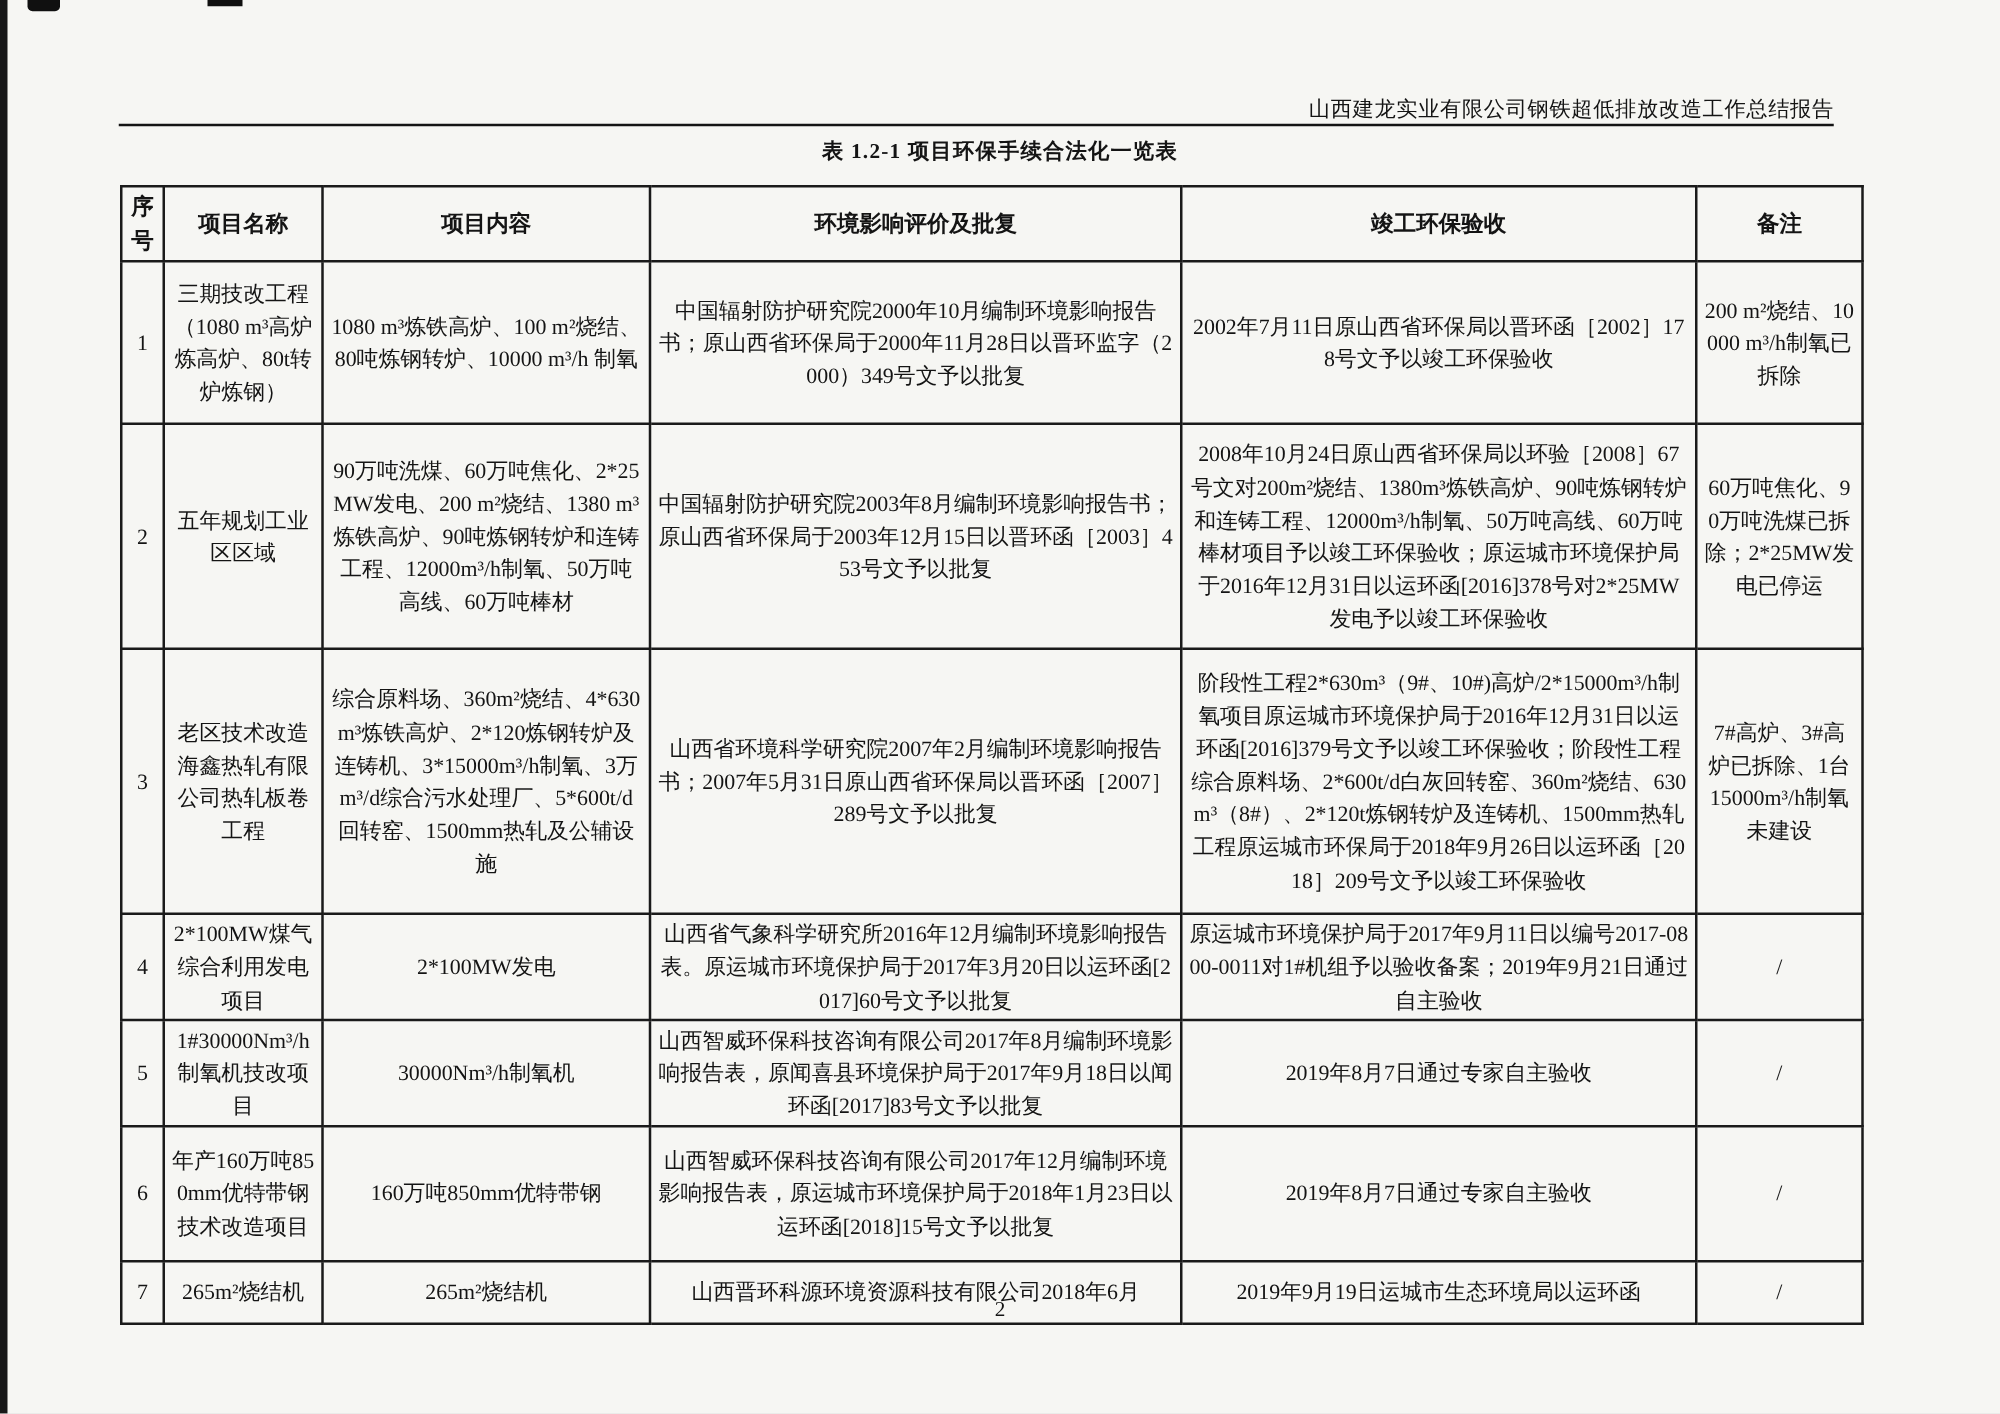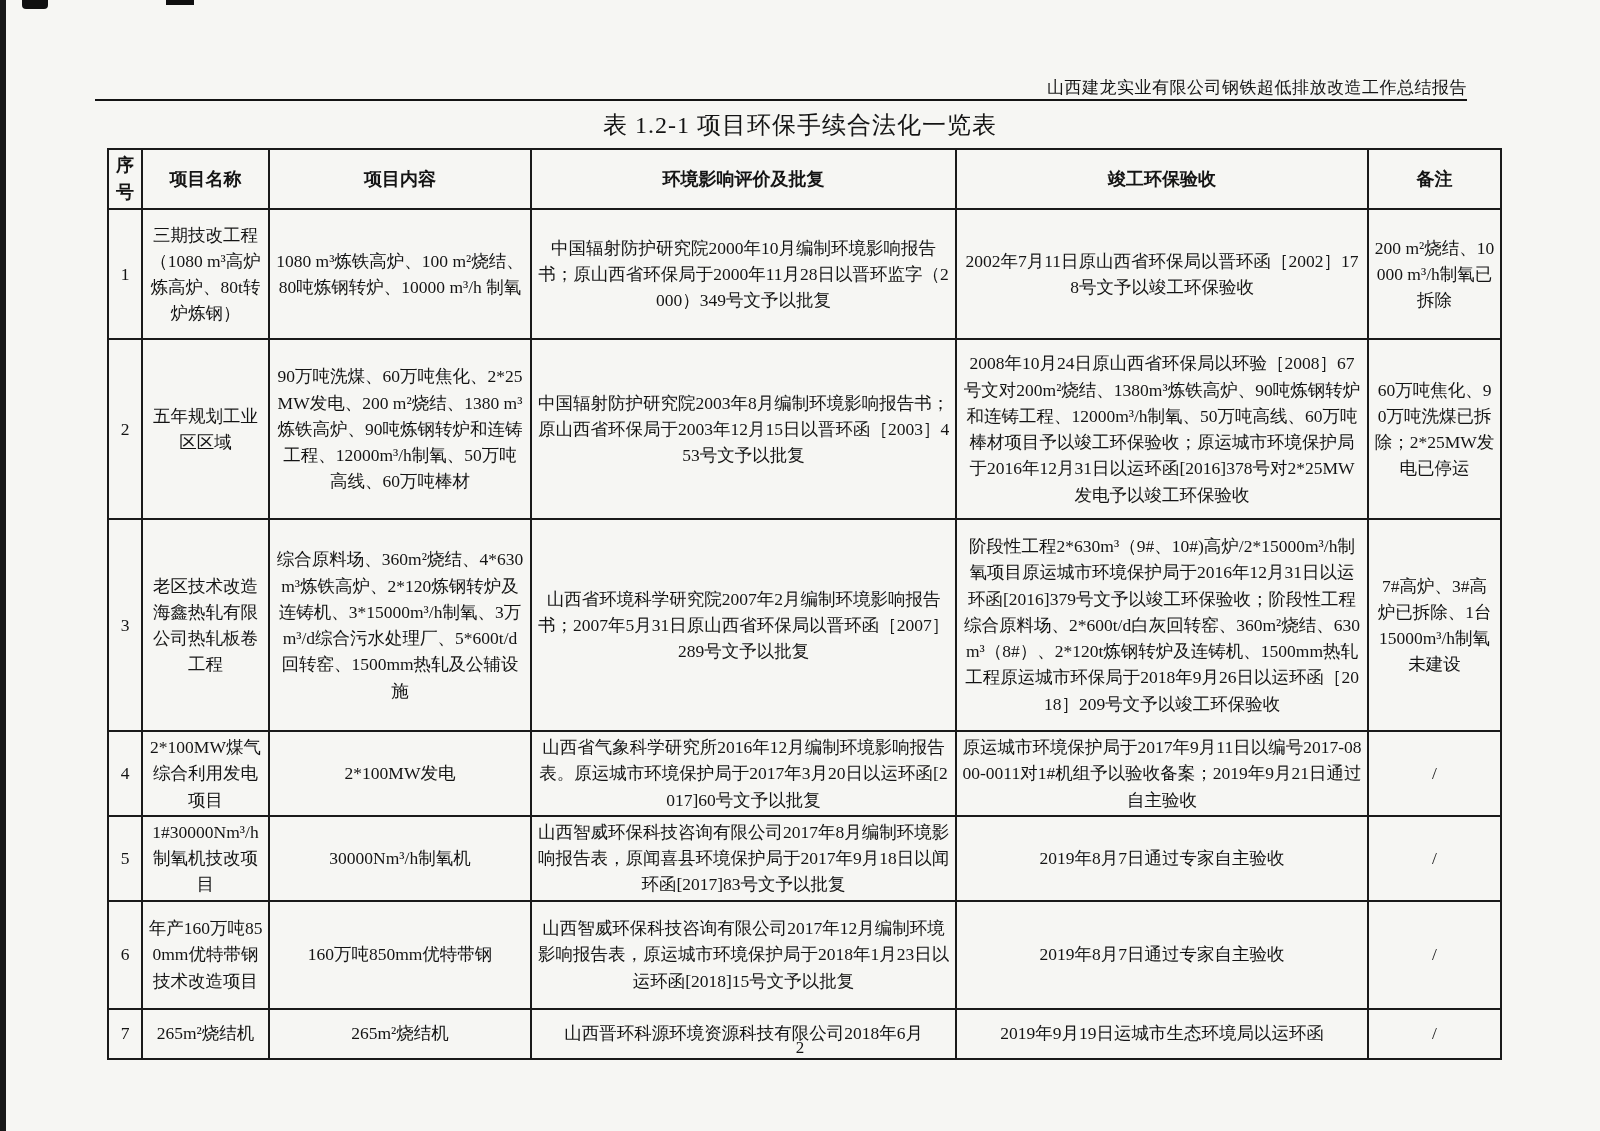--- a/index.html
+++ b/index.html
@@ -18,25 +18,25 @@
   .blot-b     { position:absolute; left:166px; top:0; width:28px; height:5px; background:#101010; }
 
   .running-header {
     position:absolute; top:76px; left:95px; width:1372px;
     text-align:right; font-size:17px; letter-spacing:0.5px;
   }
   .header-rule { position:absolute; top:99px; left:95px; width:1372px; height:2px; background:#141414; }
 
   .doc-title {
     position:absolute; top:109px; left:0; width:100%;
-    text-align:center; font-size:24px; font-weight:normal; letter-spacing:1px;
+    text-align:center; font-size:17px; font-weight:bold; letter-spacing:1px;
   }
 
   table.main {
-    position:absolute; top:148px; left:107px;
+    position:absolute; top:148px; left:96px;
     width:1393px;
     border-collapse:collapse; table-layout:fixed;
   }
   table.main th, table.main td {
     border:2px solid #1a1a1a;
     text-align:center; vertical-align:middle;
     font-size:17.5px; line-height:1.5;
     padding:2px 5px;
     word-break:break-all;
     overflow:hidden;

